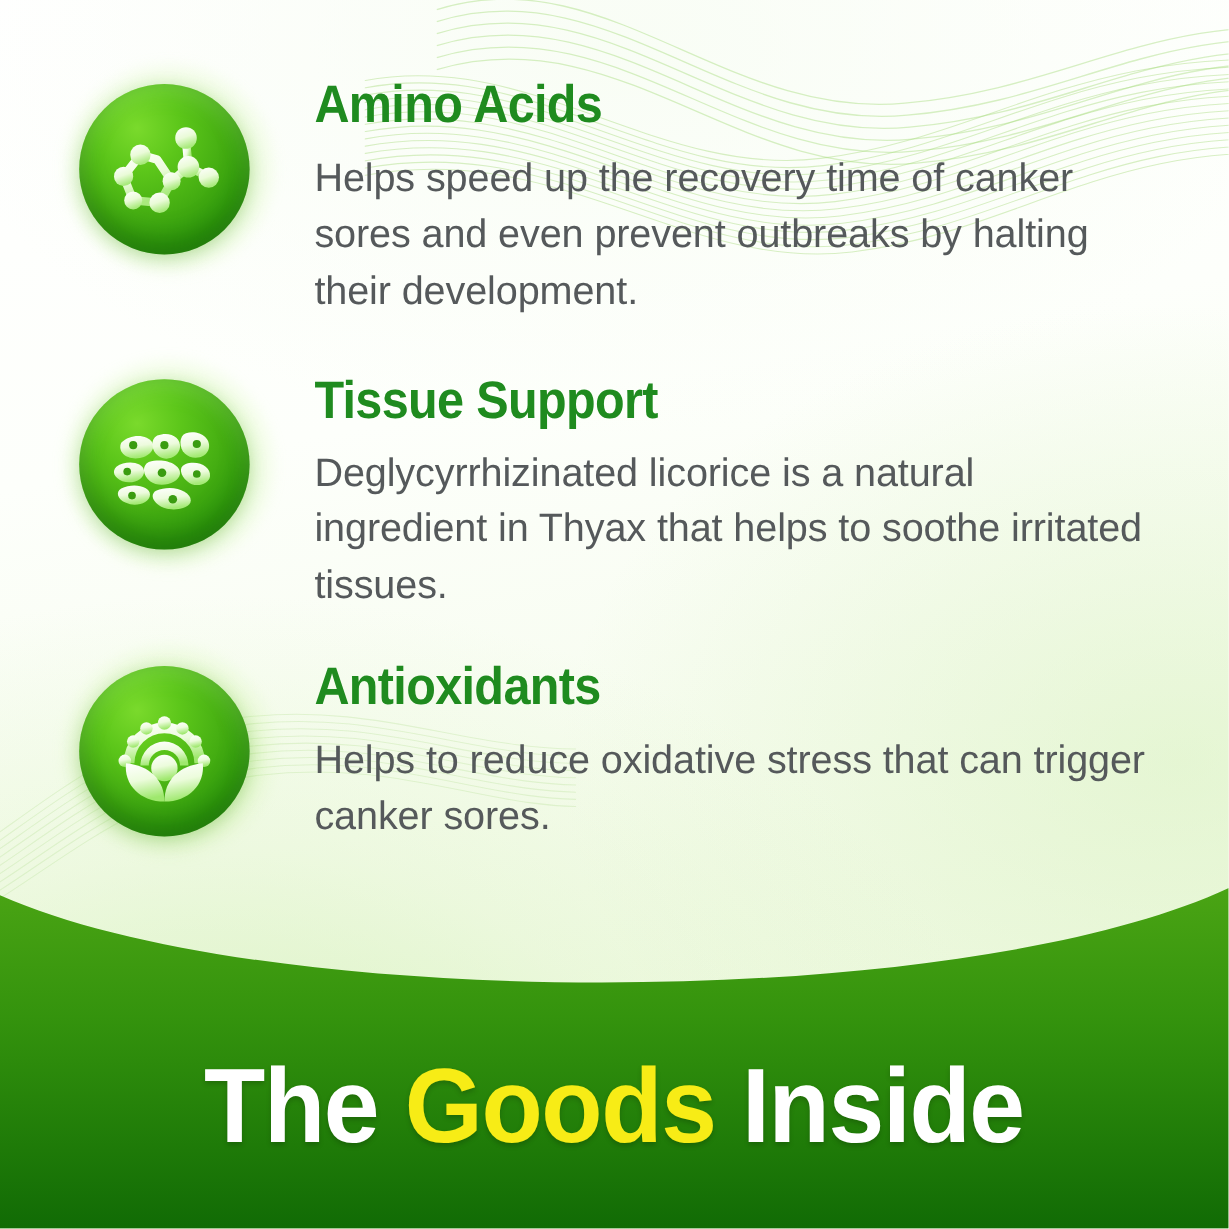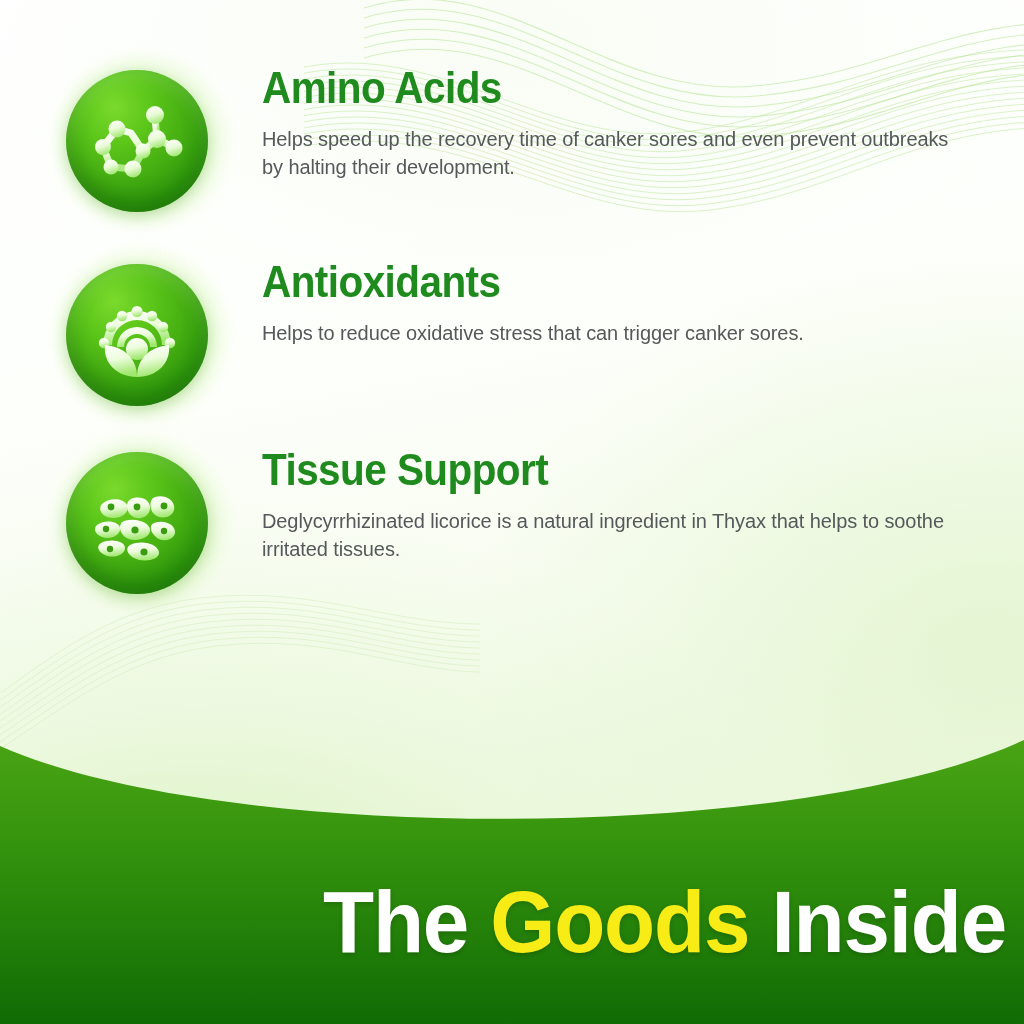--- a/index.html
+++ b/index.html
@@ -98,21 +98,21 @@
     font-size: 44px;
     font-weight: 700;
     line-height: 1.0;
     letter-spacing: -0.6px;
     color: #1f8b1f;
     margin-bottom: 15px;
     transform: scaleX(0.92);
     transform-origin: left center;
   }
   .row-desc {
-    font-size: 20px;
+    font-size: 33px;
     line-height: 1.42;
     color: #55595b;
     max-width: 700px;
     letter-spacing: -0.1px;
   }
 
   
   .banner {
     position: absolute;
     left: 0; bottom: 0;
@@ -122,21 +122,21 @@
     position: absolute;
     top: 0; left: 0;
     width: 1024px; height: 300px;
   }
   .banner-inner {
     position: absolute;
     left: 0; bottom: 0;
     width: 1024px; height: 300px;
     display: flex;
     flex-direction: column;
-    align-items: flex-end;
+    align-items: center;
     justify-content: flex-end;
     padding-bottom: 34px;
   }
   .banner-title {
     font-size: 88px;
     font-weight: 700;
     line-height: 1;
     letter-spacing: -1.2px;
     color: #ffffff;
     white-space: nowrap;
@@ -238,59 +238,20 @@
         <div class="row-desc">Helps speed up the recovery time of canker sores and even prevent outbreaks by halting their development.</div>
       </div>
     </div>
 
     <div class="row">
       <div class="badge-wrap">
         <div class="badge-glow"></div>
         <div class="badge">
           <svg viewBox="0 0 100 100">
             <defs>
-              <linearGradient id="gLeaf" x1="0" y1="0" x2="0.2" y2="1">
-                <stop offset="0%" stop-color="#ffffff"></stop>
-                <stop offset="50%" stop-color="#ecfcdc"></stop>
-                <stop offset="100%" stop-color="#9fe86e"></stop>
-              </linearGradient>
-            </defs>
-
-            <g fill="url(#gLeaf)">
-              <path d="M16 60 A 34 34 0 0 1 84 60 L75 60 A 25 25 0 0 0 25 60 Z"></path>
-              <circle cx="17" cy="58" r="5.2"></circle>
-              <circle cx="24" cy="42" r="5.2"></circle>
-              <circle cx="35" cy="31" r="5.2"></circle>
-              <circle cx="50" cy="26.5" r="5.6"></circle>
-              <circle cx="65" cy="31" r="5.2"></circle>
-              <circle cx="76" cy="42" r="5.2"></circle>
-              <circle cx="83" cy="58" r="5.2"></circle>
-            </g>
-
-            <path d="M30 62 A 20 20 0 0 1 70 62 L63 62 A 13 13 0 0 0 37 62 Z" fill="url(#gLeaf)"></path>
-
-            <circle cx="50" cy="64" r="11" fill="url(#gLeaf)"></circle>
-
-            <path d="M50 92 C 50 74, 38 62, 18 60 C 16 78, 30 92, 50 92 Z" fill="url(#gLeaf)"></path>
-            <path d="M50 92 C 50 74, 62 62, 82 60 C 84 78, 70 92, 50 92 Z" fill="url(#gLeaf)"></path>
-          </svg>
-        </div>
-      </div>
-      <div class="text-block">
-        <div class="row-title">Antioxidants</div>
-        <div class="row-desc">Helps to reduce oxidative stress that can trigger canker sores.</div>
-      </div>
-    </div>
-
-    <div class="row">
-      <div class="badge-wrap">
-        <div class="badge-glow"></div>
-        <div class="badge">
-          <svg viewBox="0 0 100 100">
-            <defs>
               <linearGradient id="gCell" x1="0" y1="0" x2="0.2" y2="1">
                 <stop offset="0%" stop-color="#ffffff"></stop>
                 <stop offset="52%" stop-color="#edfbdd"></stop>
                 <stop offset="100%" stop-color="#a5ea76"></stop>
               </linearGradient>
             </defs>
             <g fill="url(#gCell)">
               <path d="M14 32 C 22 24, 36 25, 40 32 C 43 38, 36 45, 26 45 C 17 45, 11 39, 14 32 Z"></path>
               <path d="M44 26 C 54 22, 64 27, 63 36 C 62 44, 52 48, 45 43 C 39 39, 38 29, 44 26 Z"></path>
               <path d="M68 24 C 79 21, 89 28, 87 37 C 85 45, 73 47, 67 41 C 62 36, 62 26, 68 24 Z"></path>
@@ -312,20 +273,59 @@
             </g>
           </svg>
         </div>
       </div>
       <div class="text-block">
         <div class="row-title">Tissue Support</div>
         <div class="row-desc">Deglycyrrhizinated licorice is a natural ingredient in Thyax that helps to soothe irritated tissues.</div>
       </div>
     </div>
 
+    <div class="row">
+      <div class="badge-wrap">
+        <div class="badge-glow"></div>
+        <div class="badge">
+          <svg viewBox="0 0 100 100">
+            <defs>
+              <linearGradient id="gLeaf" x1="0" y1="0" x2="0.2" y2="1">
+                <stop offset="0%" stop-color="#ffffff"></stop>
+                <stop offset="50%" stop-color="#ecfcdc"></stop>
+                <stop offset="100%" stop-color="#9fe86e"></stop>
+              </linearGradient>
+            </defs>
+
+            <g fill="url(#gLeaf)">
+              <path d="M16 60 A 34 34 0 0 1 84 60 L75 60 A 25 25 0 0 0 25 60 Z"></path>
+              <circle cx="17" cy="58" r="5.2"></circle>
+              <circle cx="24" cy="42" r="5.2"></circle>
+              <circle cx="35" cy="31" r="5.2"></circle>
+              <circle cx="50" cy="26.5" r="5.6"></circle>
+              <circle cx="65" cy="31" r="5.2"></circle>
+              <circle cx="76" cy="42" r="5.2"></circle>
+              <circle cx="83" cy="58" r="5.2"></circle>
+            </g>
+
+            <path d="M30 62 A 20 20 0 0 1 70 62 L63 62 A 13 13 0 0 0 37 62 Z" fill="url(#gLeaf)"></path>
+
+            <circle cx="50" cy="64" r="11" fill="url(#gLeaf)"></circle>
+
+            <path d="M50 92 C 50 74, 38 62, 18 60 C 16 78, 30 92, 50 92 Z" fill="url(#gLeaf)"></path>
+            <path d="M50 92 C 50 74, 62 62, 82 60 C 84 78, 70 92, 50 92 Z" fill="url(#gLeaf)"></path>
+          </svg>
+        </div>
+      </div>
+      <div class="text-block">
+        <div class="row-title">Antioxidants</div>
+        <div class="row-desc">Helps to reduce oxidative stress that can trigger canker sores.</div>
+      </div>
+    </div>
+
   </div>
 
   <div class="banner">
     <svg class="banner-curve" viewBox="0 0 1024 300" preserveAspectRatio="none">
       <defs>
         <linearGradient id="gBan" x1="0" y1="0" x2="0" y2="1">
           <stop offset="0%" stop-color="#4aa414"></stop>
           <stop offset="38%" stop-color="#34930d"></stop>
           <stop offset="100%" stop-color="#116b05"></stop>
         </linearGradient>

